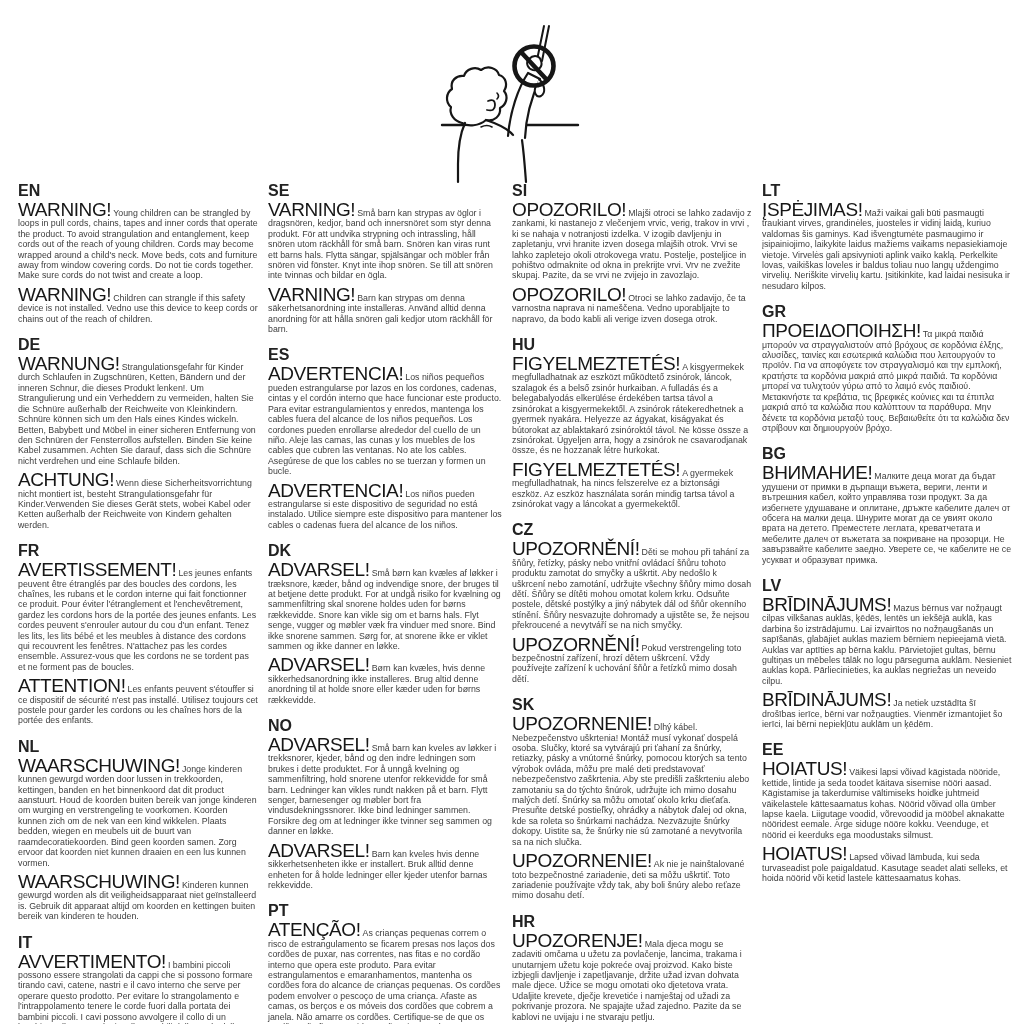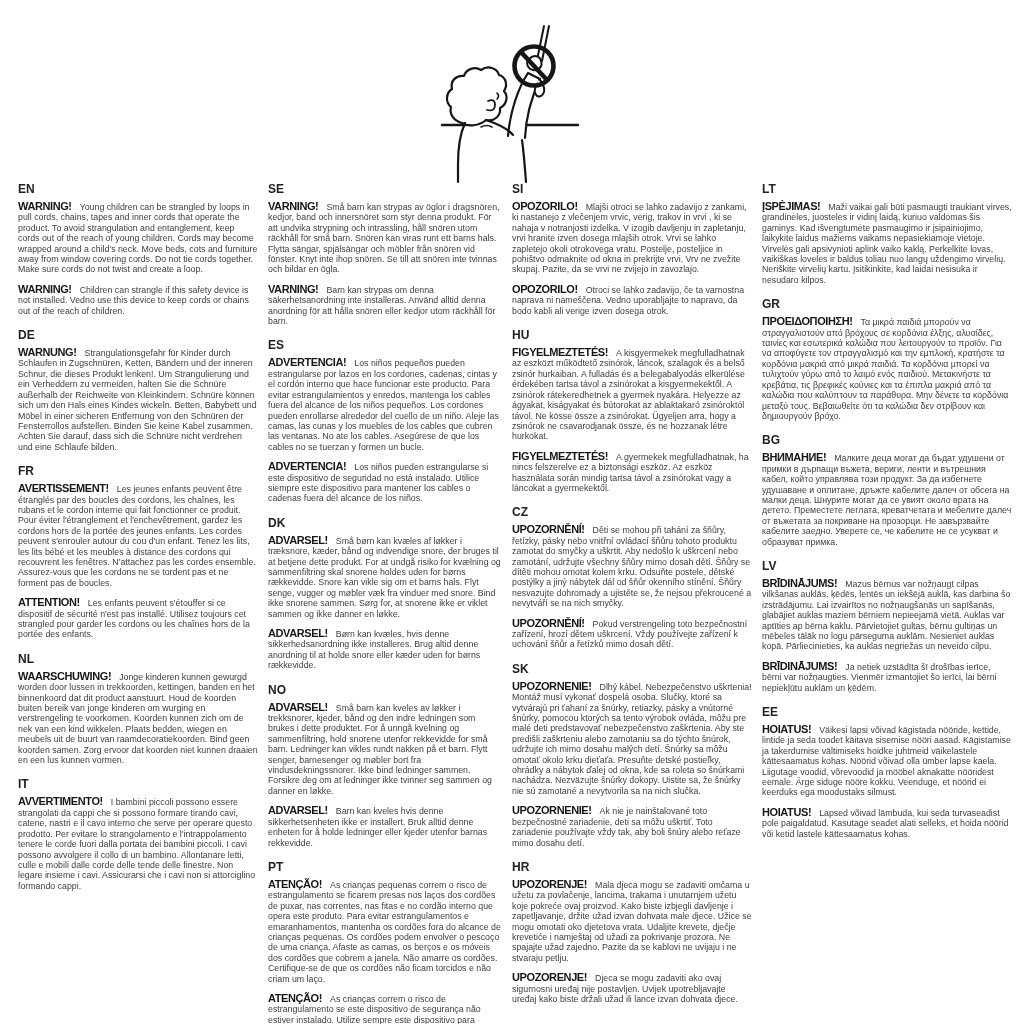--- a/index.html
+++ b/index.html
@@ -17,33 +17,33 @@
   }
   .columns {
     position: absolute; left: 18px; top: 182px;
     display: grid;
     grid-template-columns: 240px 234px 240px 250px;
     column-gap: 10px;
   }
   .col { min-width: 0; }
   .lang-section { margin: 0 0 12px 0; }
   .lang-code {
-    font-size: 12px; font-weight: bold; color: #222;
+    font-size: 16px; font-weight: bold; color: #222;
     margin: 0 0 5px 0; padding: 0;
   }
   .warn-p {
     margin: 0 0 9px 0;
     font-size: 8.8px; line-height: 10.4px;
     color: #3d3d3d;
   }
   .warn-head {
-    font-size: 11px; font-weight: bold; color: #161616;
+    font-size: 19px; font-weight: normal; color: #161616;
     letter-spacing: -0.4px; line-height: 10px;
   }
-  .warn-body { margin-left: 8px; }
+  .warn-body { margin-left: 2px; }
 </style>
 </head>
 <body>
 
 <div>
 
   <svg class="illustration" viewBox="0 0 228 160" fill="none" stroke="#161616" stroke-linecap="round" stroke-linejoin="round">
 
     <g>
       <path d="M24 101 H47" stroke-width="2.4"></path>
@@ -86,40 +86,42 @@
   <div class="columns" id="columns">
       <div class="col">
         <section class="lang-section">
           <h2 class="lang-code">EN</h2>
           <p class="warn-p"><span class="warn-head">WARNING!</span><span class="warn-body">Young children can be strangled by loops in pull cords, chains, tapes and inner cords that operate the product. To avoid strangulation and entanglement, keep cords out of the reach of young children. Cords may become wrapped around a child's neck. Move beds, cots and furniture away from window covering cords. Do not tie cords together. Make sure cords do not twist and create a loop.</span></p>
           <p class="warn-p"><span class="warn-head">WARNING!</span><span class="warn-body">Children can strangle if this safety device is not installed. Vedno use this device to keep cords or chains out of the reach of children.</span></p>
         </section>
         <section class="lang-section">
           <h2 class="lang-code">DE</h2>
           <p class="warn-p"><span class="warn-head">WARNUNG!</span><span class="warn-body">Strangulationsgefahr für Kinder durch Schlaufen in Zugschnüren, Ketten, Bändern und der inneren Schnur, die dieses Produkt lenken!. Um Strangulierung und ein Verheddern zu vermeiden, halten Sie die Schnüre außerhalb der Reichweite von Kleinkindern. Schnüre können sich um den Hals eines Kindes wickeln. Betten, Babybett und Möbel in einer sicheren Entfernung von den Schnüren der Fensterrollos aufstellen. Binden Sie keine Kabel zusammen. Achten Sie darauf, dass sich die Schnüre nicht verdrehen und eine Schlaufe bilden.</span></p>
+          <p class="warn-p"><span class="warn-head">ACHTUNG!</span><span class="warn-body">Wenn diese Sicherheitsvorrichtung nicht montiert ist, besteht Strangulationsgefahr für Kinder.Verwenden Sie dieses Gerät stets, wobei Kabel oder Ketten außerhalb der Reichweite von Kindern gehalten werden.</span></p>
         </section>
         <section class="lang-section">
           <h2 class="lang-code">FR</h2>
           <p class="warn-p"><span class="warn-head">AVERTISSEMENT!</span><span class="warn-body">Les jeunes enfants peuvent être étranglés par des boucles des cordons, les chaînes, les rubans et le cordon interne qui fait fonctionner ce produit. Pour éviter l'étranglement et l'enchevêtrement, gardez les cordons hors de la portée des jeunes enfants. Les cordes peuvent s'enrouler autour du cou d'un enfant. Tenez les lits, les lits bébé et les meubles à distance des cordons qui recouvrent les fenêtres. N'attachez pas les cordes ensemble. Assurez-vous que les cordons ne se tordent pas et ne forment pas de boucles.</span></p>
-          <p class="warn-p"><span class="warn-head">ATTENTION!</span><span class="warn-body">Les enfants peuvent s'étouffer si ce dispositif de sécurité n'est pas installé. Utilisez toujours cet strangled pour garder les cordons ou les chaînes hors de la portée des enfants.</span></p>
+          <p class="warn-p"><span class="warn-head">ATTENTION!</span><span class="warn-body">Les enfants peuvent s'étouffer si ce dispositif de sécurité n'est pas installé. Utilisez toujours cet postele pour garder les cordons ou les chaînes hors de la portée des enfants.</span></p>
         </section>
         <section class="lang-section">
           <h2 class="lang-code">NL</h2>
           <p class="warn-p"><span class="warn-head">WAARSCHUWING!</span><span class="warn-body">Jonge kinderen kunnen gewurgd worden door lussen in trekkoorden, kettingen, banden en het binnenkoord dat dit product aanstuurt. Houd de koorden buiten bereik van jonge kinderen om wurging en verstrengeling te voorkomen. Koorden kunnen zich om de nek van een kind wikkelen. Plaats bedden, wiegen en meubels uit de buurt van raamdecoratiekoorden. Bind geen koorden samen. Zorg ervoor dat koorden niet kunnen draaien en een lus kunnen vormen.</span></p>
+          <p class="warn-p"><span class="warn-head">WAARSCHUWING!</span><span class="warn-body">Kinderen kunnen gewurgd worden als dit veiligheidsapparaat niet geïnstalleerd is. Gebruik dit apparaat altijd om koorden en kettingen buiten bereik van kinderen te houden.</span></p>
         </section>
         <section class="lang-section">
           <h2 class="lang-code">IT</h2>
           <p class="warn-p"><span class="warn-head">AVVERTIMENTO!</span><span class="warn-body">I bambini piccoli possono essere strangolati da cappi che si possono formare tirando cavi, catene, nastri e il cavo interno che serve per operare questo prodotto. Per evitare lo strangolamento e l'intrappolamento tenere le corde fuori dalla portata dei bambini piccoli. I cavi possono avvolgere il collo di un bambino. Allontanare letti, culle e mobili dalle corde delle tende delle finestre. Non legare insieme i cavi. Assicurarsi che i cavi non si attorciglino formando cappi.</span></p>
         </section>
       </div>
       <div class="col">
         <section class="lang-section">
           <h2 class="lang-code">SE</h2>
           <p class="warn-p"><span class="warn-head">VARNING!</span><span class="warn-body">Små barn kan strypas av öglor i dragsnören, kedjor, band och innersnöret som styr denna produkt. För att undvika strypning och intrassling, håll snören utom räckhåll för små barn. Snören kan viras runt ett barns hals. Flytta sängar, spjälsängar och möbler från snören vid fönster. Knyt inte ihop snören. Se till att snören inte tvinnas och bildar en ögla.</span></p>
-          <p class="warn-p"><span class="warn-head">VARNING!</span><span class="warn-body">Barn kan strypas om denna säkerhetsanordning inte installeras. Använd alltid denna anordning för att hålla snören eller kedjor utom räckhåll för barn.</span></p>
+          <p class="warn-p"><span class="warn-head">VARNING!</span><span class="warn-body">Barn kan strypas om denna säkerhetsanordning inte installeras. Använd alltid denna anordning för att hålla snören gali kedjor utom räckhåll för barn.</span></p>
         </section>
         <section class="lang-section">
           <h2 class="lang-code">ES</h2>
           <p class="warn-p"><span class="warn-head">ADVERTENCIA!</span><span class="warn-body">Los niños pequeños pueden estrangularse por lazos en los cordones, cadenas, cintas y el cordón interno que hace funcionar este producto. Para evitar estrangulamientos y enredos, mantenga los cables fuera del alcance de los niños pequeños. Los cordones pueden enrollarse alrededor del cuello de un niño. Aleje las camas, las cunas y los muebles de los cables que cubren las ventanas. No ate los cables. Asegúrese de que los cables no se tuerzan y formen un bucle.</span></p>
           <p class="warn-p"><span class="warn-head">ADVERTENCIA!</span><span class="warn-body">Los niños pueden estrangularse si este dispositivo de seguridad no está instalado. Utilice siempre este dispositivo para mantener los cables o cadenas fuera del alcance de los niños.</span></p>
         </section>
         <section class="lang-section">
           <h2 class="lang-code">DK</h2>
           <p class="warn-p"><span class="warn-head">ADVARSEL!</span><span class="warn-body">Små børn kan kvæles af løkker i træksnore, kæder, bånd og indvendige snore, der bruges til at betjene dette produkt. For at undgå risiko for kvælning og sammenfiltring skal snorene holdes uden for børns rækkevidde. Snore kan vikle sig om et barns hals. Flyt senge, vugger og møbler væk fra vinduer med snore. Bind ikke snorene sammen. Sørg for, at snorene ikke er viklet sammen og ikke danner en løkke.</span></p>
           <p class="warn-p"><span class="warn-head">ADVARSEL!</span><span class="warn-body">Børn kan kvæles, hvis denne sikkerhedsanordning ikke installeres. Brug altid denne anordning til at holde snore eller kæder uden for børns rækkevidde.</span></p>

